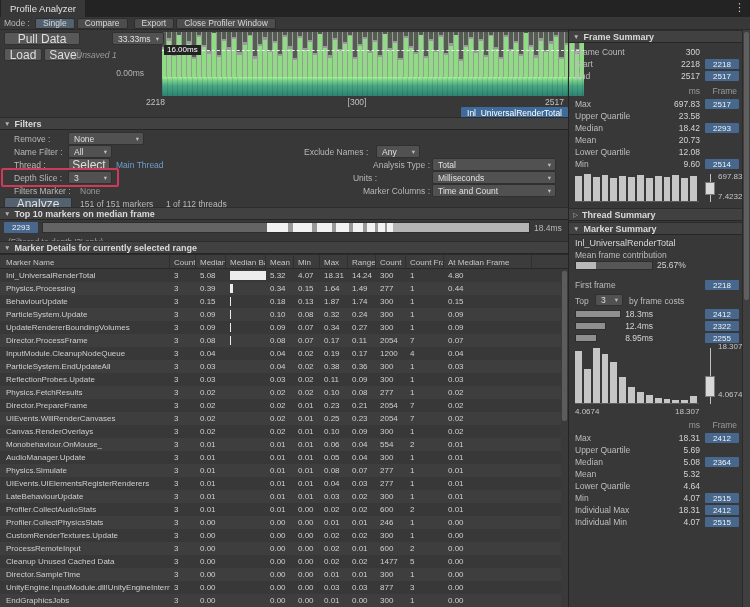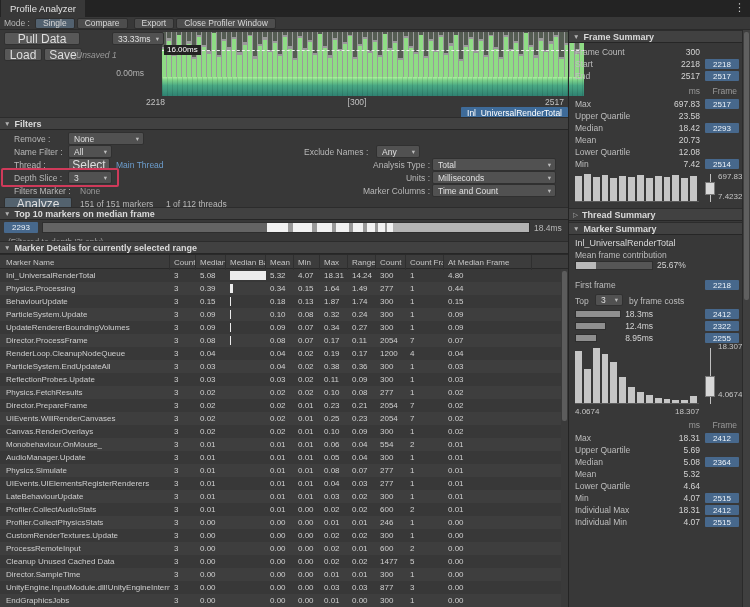--- a/index.html
+++ b/index.html
@@ -325,21 +325,21 @@
     </div>
     <div class="redbox"></div>
     <span class="abs flabel" style="left:14px;top:156px;">Filters Marker :</span>
     <span class="abs dimtext" style="left:80px;top:156px;">None</span>
 
     <span class="abs flabel" style="left:300px;top:130px;width:130px;text-align:right;">Analysis Type :</span>
     <div class="dd abs" style="left:432px;top:128px;width:124px;height:13px;">
       <span>Total</span>
       <span class="arr">▾</span>
     </div>
-    <span class="abs flabel" style="left:300px;top:143px;width:130px;text-align:right;">Units :</span>
+    <span class="abs flabel" style="left:300px;top:143px;width:130px;text-align:center;">Units :</span>
     <div class="dd abs" style="left:432px;top:141px;width:124px;height:13px;">
       <span>Milliseconds</span>
       <span class="arr">▾</span>
     </div>
     <span class="abs flabel" style="left:300px;top:156px;width:130px;text-align:right;">Marker Columns :</span>
     <div class="dd abs" style="left:432px;top:154px;width:124px;height:13px;">
       <span>Time and Count</span>
       <span class="arr">▾</span>
     </div>
     <div class="btn abs" style="left:4px;top:167px;width:68px;height:13px;background:#53626e;">Analyze</div>
@@ -475,21 +475,21 @@
           </div>
           <div class="td" style="left: 266px; width: 28px;">0.08</div>
           <div class="td" style="left: 294px; width: 26px;">0.07</div>
           <div class="td" style="left: 320px; width: 28px;">0.17</div>
           <div class="td" style="left: 348px; width: 28px;">0.11</div>
           <div class="td" style="left: 376px; width: 30px;">2054</div>
           <div class="td" style="left: 406px; width: 38px;">7</div>
           <div class="td" style="left: 444px; width: 88px;">0.07</div>
         </div>
         <div class="tr" style="top: 78px;">
-          <div class="td" style="left: 2px; width: 168px;">RenderLoop.CleanupNodeQueue</div>
+          <div class="td" style="left: 2px; width: 168px;">InputModule.CleanupNodeQueue</div>
           <div class="td" style="left: 170px; width: 26px;">3</div>
           <div class="td" style="left: 196px; width: 30px;">0.04</div>
           <div class="td" style="left: 226px; width: 40px;"></div>
           <div class="td" style="left: 266px; width: 28px;">0.04</div>
           <div class="td" style="left: 294px; width: 26px;">0.02</div>
           <div class="td" style="left: 320px; width: 28px;">0.19</div>
           <div class="td" style="left: 348px; width: 28px;">0.17</div>
           <div class="td" style="left: 376px; width: 30px;">1200</div>
           <div class="td" style="left: 406px; width: 38px;">4</div>
           <div class="td" style="left: 444px; width: 88px;">0.04</div>
@@ -792,21 +792,21 @@
         <div class="srow">
           <span class="slbl">Mean</span>
           <span class="sval">20.73</span>
         </div>
         <div class="srow">
           <span class="slbl">Lower Quartile</span>
           <span class="sval">12.08</span>
         </div>
         <div class="srow">
           <span class="slbl">Min</span>
-          <span class="sval">7.42</span>
+          <span class="sval">9.60</span>
           <span class="sbadge badge">2514</span>
         </div>
       </div>
     <div class="hist" id="fs-hist" style="left:6px;top:144px;width:124px;height:28px;">
         <div class="hbar" style="height: 92%;"></div>
         <div class="hbar" style="height: 100%;"></div>
         <div class="hbar" style="height: 88%;"></div>
         <div class="hbar" style="height: 96%;"></div>
         <div class="hbar" style="height: 85%;"></div>
         <div class="hbar" style="height: 93%;"></div>

